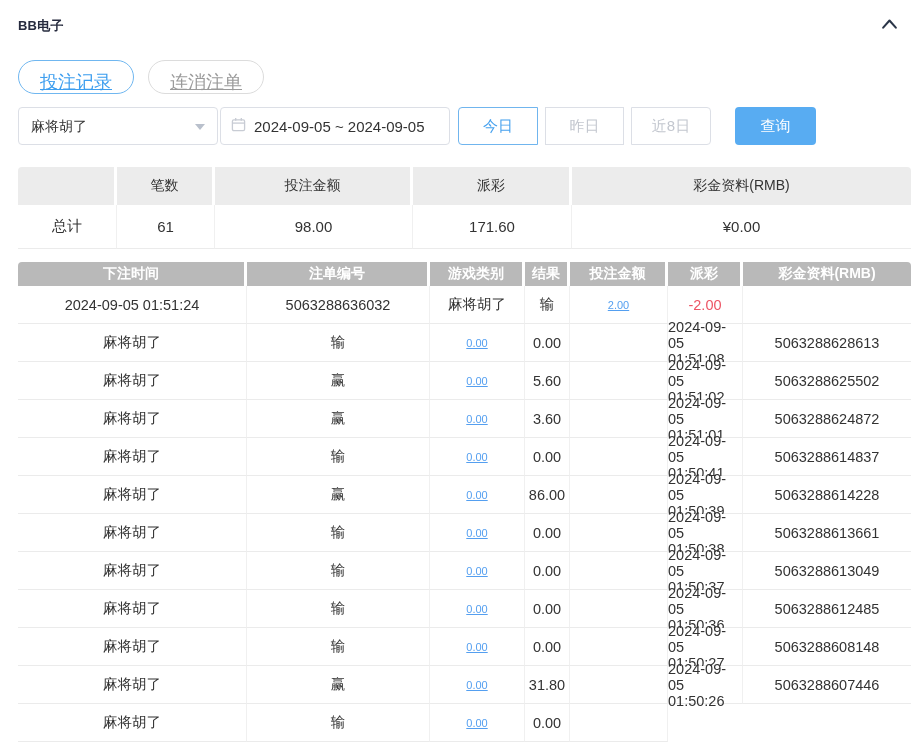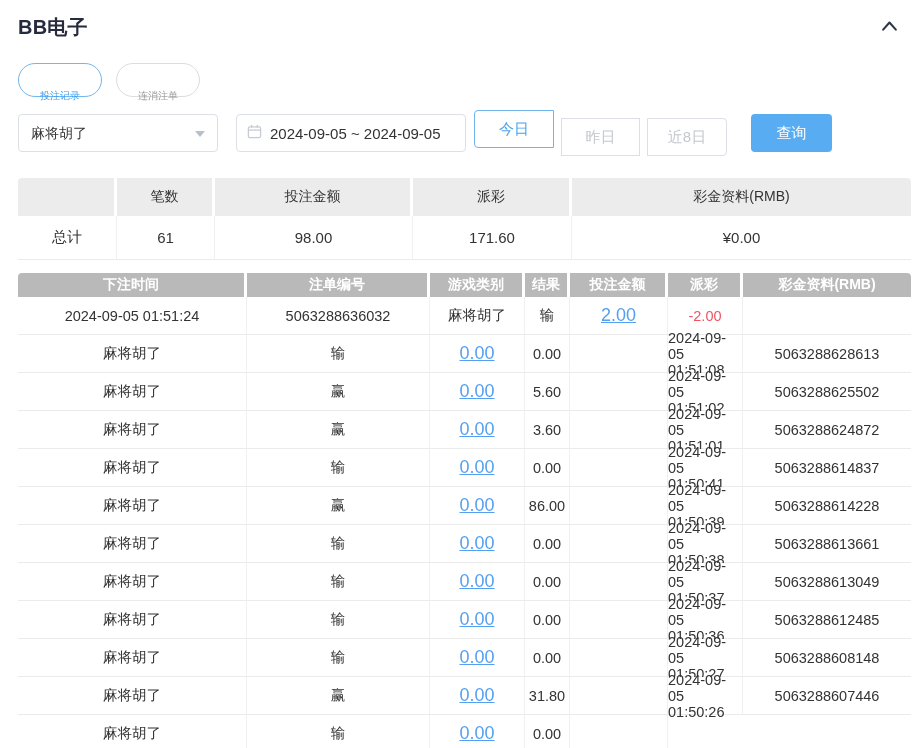--- a/index.html
+++ b/index.html
@@ -11,43 +11,43 @@
     --border:#ebebeb;
     --title-color:#262b3e;
   }
   *{box-sizing:border-box;margin:0;padding:0;}
   html,body{width:915px;height:748px;overflow:hidden;background:#fff;}
   body{font-family:"Liberation Sans","DejaVu Sans",sans-serif;color:#333;}
   .page{padding:0 4px 0 18px;width:915px;}
 
   
   .panel-header{display:flex;justify-content:space-between;align-items:center;padding:14px 10px 0 0;}
-  .panel-title{font-size:20px;font-weight:bold;color:var(--title-color);letter-spacing:.2px;}
+  .panel-title{font-size:13px;font-weight:bold;color:var(--title-color);letter-spacing:.2px;}
   .collapse-btn{background:none;border:none;cursor:pointer;display:flex;align-items:center;padding:2px;}
 
   
   .tabs{display:flex;gap:14px;margin-top:22px;}
-  .tab{height:34px;padding:16px 21px;border-radius:17px;background:#fff;font-size:10px;cursor:pointer;
-       border:1px solid #dcdcdc;color:#9a9a9a;line-height:32px;}
+  .tab{height:34px;padding:5px 21px;border-radius:17px;background:#fff;font-size:18px;cursor:pointer;
+       border:1px solid #dcdcdc;color:#9a9a9a;line-height:32px;text-decoration:underline;}
   .tab.active{border-color:#70b7f0;color:#3d9eef;}
 
   
   .filters{display:flex;align-items:center;margin-top:13px;}
   .select-box{position:relative;width:200px;height:38px;border:1px solid #dcdfe6;border-radius:4px;
               background:#fff;cursor:pointer;}
   .select-box .value{position:absolute;left:12px;top:0;line-height:36px;font-size:14px;color:#333;}
   .caret-down{position:absolute;right:12px;top:16px;width:0;height:0;
               border-left:5px solid transparent;border-right:5px solid transparent;border-top:6px solid #b9c0cc;}
-  .date-box{display:flex;align-items:center;margin-left:18px;width:230px;height:38px;
+  .date-box{display:flex;align-items:center;margin-left:2px;width:230px;height:38px;
             border:1px solid #dcdfe6;border-radius:4px;background:#fff;padding:0 10px;cursor:pointer;}
   .date-box .value{margin-left:8px;font-size:15px;color:#333;white-space:nowrap;}
   .btn-group{display:flex;margin-left:8px;gap:8px;}
   .btn-group button{height:38px;background:#fff;border:1px solid #dcdfe6;color:#c3c7cf;
                     font-size:15px;cursor:pointer;padding:0;font-family:inherit;}
-  .btn-group button + button{margin-left:-1px;margin-top:8px;}
+  .btn-group button + button{margin-left:-1px;}
   .btn-group .qb-today{width:80px;border-radius:4px 0 0 4px;}
   .btn-group .qb-yesterday{width:79px;}
   .btn-group .qb-last8{width:80px;border-radius:0 4px 4px 0;}
   .btn-group button.active{border-color:#70b5ee;color:#47a1ee;position:relative;z-index:1;}
   .search-btn{margin-left:24px;width:81px;height:38px;border:none;border-radius:4px;
               background:var(--accent);color:#fff;font-size:15px;cursor:pointer;font-family:inherit;}
 
   
   .summary{margin-top:22px;}
   .sum-grid{display:grid;grid-template-columns:99px 98px 198px 159px 1fr;}
@@ -62,21 +62,21 @@
   
   .records{margin-top:13px;}
   .tbl-grid{display:grid;grid-template-columns:229px 183px 95px 45px 98px 75px 1fr;}
   .tbl-grid .h{height:24px;background:var(--table-header-bg);display:flex;align-items:center;
                justify-content:center;font-size:14px;font-weight:bold;color:#fff;border-right:3px solid #fff;}
   .tbl-grid .h:first-child{border-radius:4px 0 0 0;}
   .tbl-grid .h:nth-child(7){border-right:none;border-radius:0 4px 0 0;}
   .tbl-grid .c{height:38px;display:flex;align-items:center;justify-content:center;font-size:14.5px;
                color:#333;border-bottom:1px solid var(--border);border-right:1px solid #f0f0f0;background:#fff;}
   .tbl-grid .c:nth-child(7n){border-right:none;}
-  .tbl-grid a.bet-link{color:var(--link);text-decoration:underline;cursor:pointer;font-size:18px;}
+  .tbl-grid a.bet-link{color:var(--link);text-decoration:underline;cursor:pointer;font-size:11px;}
   .tbl-grid .neg{color:var(--negative);}
 </style>
 </head>
 <body>
 
 <div class="page">
 
   <div class="panel-header">
     <div class="panel-title">BB电子</div>
     <button class="collapse-btn">

